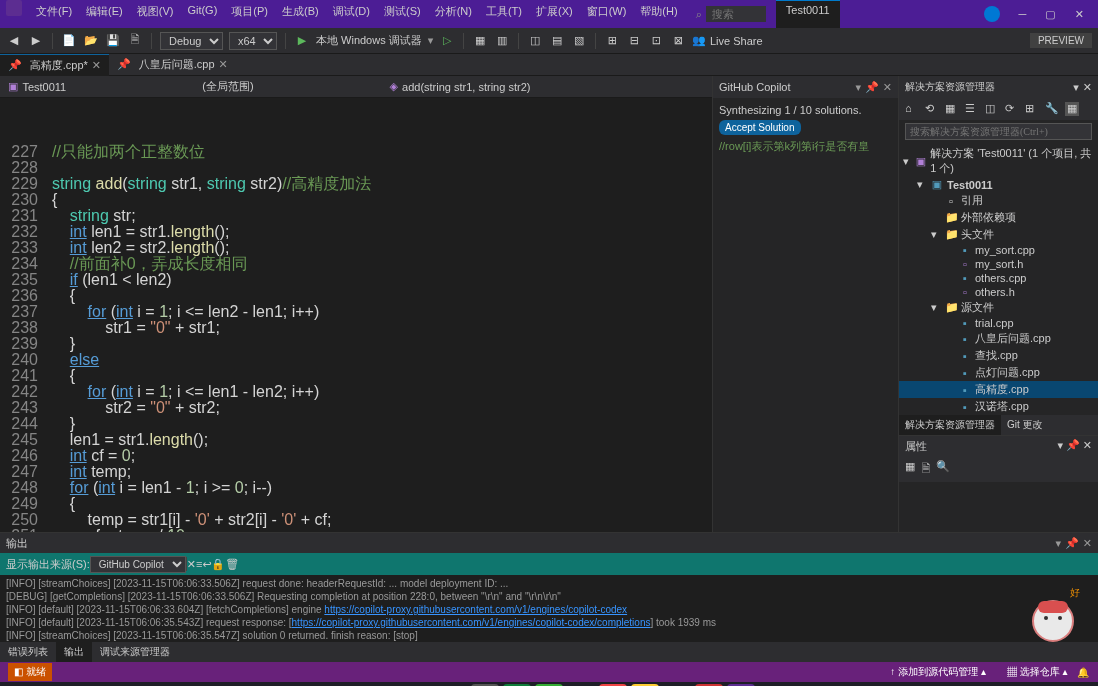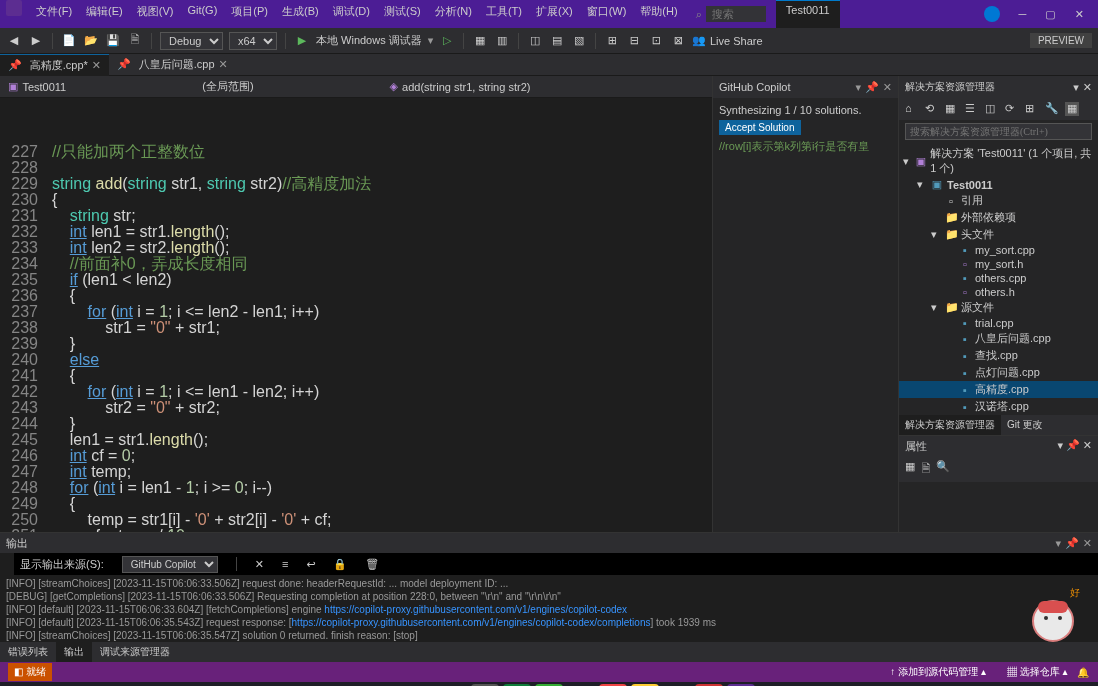--- a/index.html
+++ b/index.html
@@ -41,21 +41,21 @@
 .cmt { color:#6a9955; }
 .num { color:#b5cea8; }
 .type { color:#4ec9b0; }
 .fn { color:#dcdcaa; }
 .statusbar-ed { height:20px; background:#2d2d30; display:flex; align-items:center; padding:0 8px; font-size:10px; color:#999; gap:12px; border-top:1px solid #1a1a1a; }
 .statusbar-ed .right { margin-left:auto; display:flex; gap:12px; }
 .copilot { width:186px; background:#252526; border-left:1px solid #333; display:flex; flex-direction:column; }
 .copilot .hdr { height:22px; background:#2d2d30; display:flex; align-items:center; padding:0 6px; font-size:11px; justify-content:space-between; }
 .copilot .hdr .icons span { cursor:pointer; margin-left:4px; color:#999; }
 .copilot .body { padding:6px; font-size:11px; }
-.copilot .accept { background:#0e639c; color:#fff; padding:2px 6px; display:inline-block; margin-top:4px; cursor:pointer; font-size:10px; }
+.copilot .accept { background:#0e639c; color:#fff; padding:2px 6px; display:inline-block; margin-top:4px; cursor:pointer; font-size:10px;border-radius:6px; }
 .copilot .comment { color:#6a9955; margin-top:4px; display:block; }
 .solution { width:200px; background:#252526; border-left:1px solid #333; display:flex; flex-direction:column; }
 .solution .hdr { height:22px; background:#2d2d30; display:flex; align-items:center; padding:0 6px; gap:4px; }
 .solution .hdr .icon { width:14px; height:14px; cursor:pointer; color:#ccc; }
 .solution .search { padding:3px 6px; }
 .solution .search input { width:100%; background:#333337; border:1px solid #555; color:#ccc; padding:2px 4px; font-size:10px;font-family:Liberation Serif, serif; }
 .solution .tree { flex:1; padding:2px 0; font-size:11px; overflow:auto; }
 .solution .tree .node { padding:1px 4px; display:flex; align-items:center; gap:4px; cursor:pointer; }
 .solution .tree .node.sel { background:#094771; }
 .solution .tree .indent1 { padding-left:18px; }
@@ -69,24 +69,24 @@
 .solution .tree .ico.sln { color:#b180d7; }
 .solution .subtabs { height:20px; background:#2d2d30; display:flex; font-size:10px; }
 .solution .subtabs span { padding:3px 6px; cursor:pointer; }
 .solution .subtabs span.active { background:#1e1e1e; }
 .solution .props { border-top:1px solid #333; }
 .solution .props .hdr2 { background:#2d2d30; padding:3px 6px; font-size:11px; display:flex; justify-content:space-between; }
 .solution .props .toolbar2 { background:#2d2d30; padding:3px 6px; display:flex; gap:6px; }
 .output-panel { height:130px; background:#1e1e1e; border-top:1px solid #333; display:flex; flex-direction:column; }
 .output-panel .hdr { height:20px; background:#2d2d30; display:flex; align-items:center; padding:0 6px; font-size:11px; justify-content:space-between; }
 .output-panel .hdr .icons span { cursor:pointer; margin-left:4px; color:#999; }
-.output-panel .srcbar { height:22px; background:#000000; display:flex; align-items:center; padding:0 6px; gap:18px;margin-left:14px; }
+.output-panel .srcbar { height:22px; background:#0f766e; display:flex; align-items:center; padding:0 6px; gap:0; }
 .output-panel .srcbar select { background:#333337; color:#ccc; border:1px solid #555; font-size:10px; padding:1px 4px; }
 .output-panel .log { flex:1; overflow:auto; font-family:Consolas,monospace; font-size:10px; padding:2px 6px; color:#999; line-height:13px; }
-.output-panel .log .link { color:#3794ff; }
+.output-panel .log .link { color:#3794ff; text-decoration:underline; }
 .output-panel .tabs2 { height:20px; background:#2d2d30; display:flex; font-size:10px; }
 .output-panel .tabs2 span { padding:3px 8px; cursor:pointer; }
 .output-panel .tabs2 span.active { background:#1e1e1e; }
 .statusbar { height:20px; background:#68217a; display:flex; align-items:center; padding:0 8px; font-size:10px; color:#fff; }
 .statusbar .orange { background:#ca5100; padding:2px 6px; margin-right:6px; }
 .taskbar { height:32px; background:rgba(30,30,40,0.9); display:flex; align-items:center; padding:0 8px; gap:4px; }
 .taskbar .center { display:flex; gap:4px; position:absolute; left:50%; transform:translateX(-50%); }
 .taskbar .app { width:28px; height:28px; border-radius:4px; display:flex; align-items:center; justify-content:center; font-size:14px; cursor:pointer; }
 .mascot { position:absolute; right:10px; bottom:40px; width:70px; height:70px; pointer-events:none; opacity:0.9; }
 </style>

